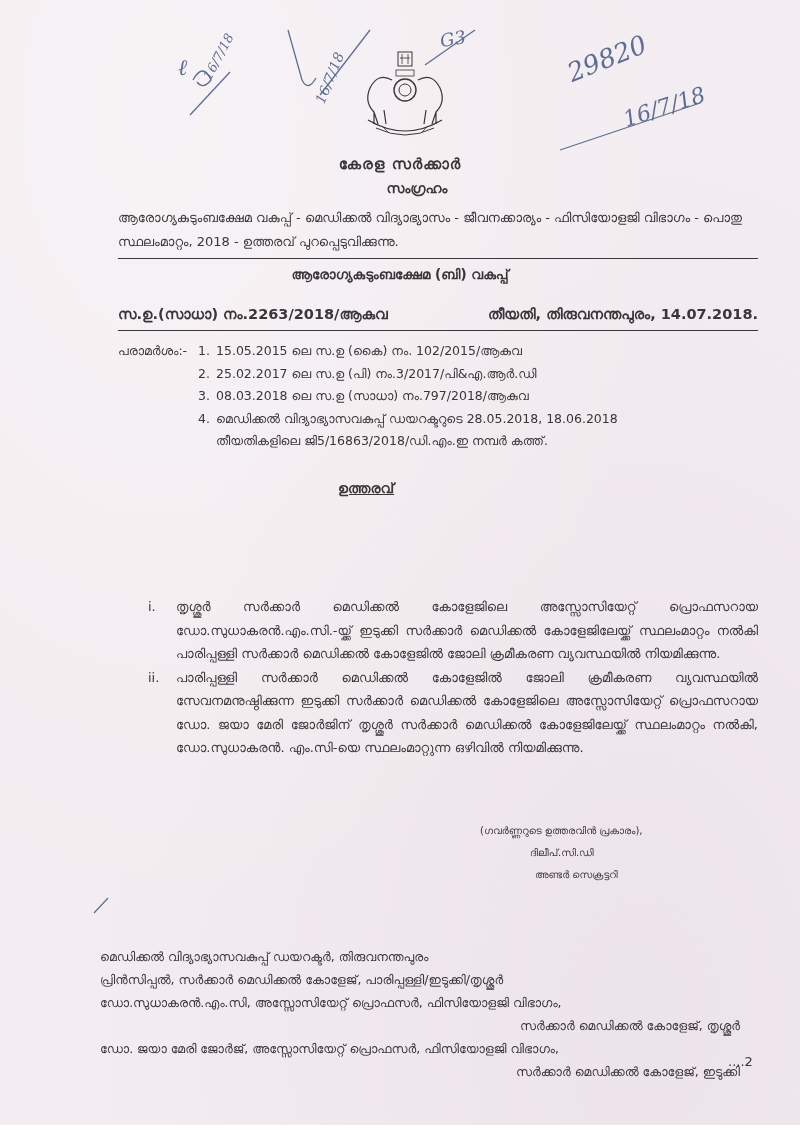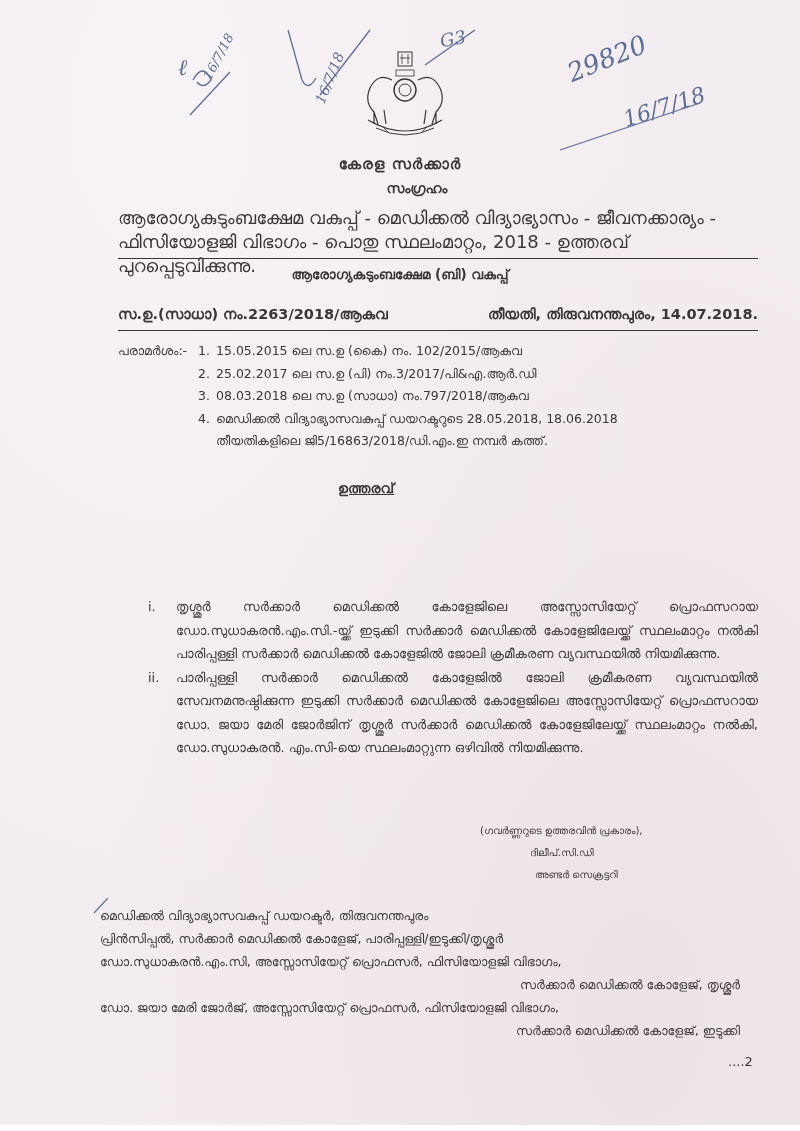--- a/index.html
+++ b/index.html
@@ -17,40 +17,40 @@
       radial-gradient(ellipse at 80% 90%, rgba(200,190,195,0.18), transparent 60%),
       #f3ecf0;
   }
   .edge-bottom { position:absolute; left:0; bottom:0; width:800px; height:6px; background:#ffffff; }
   .abs { position: absolute; }
   .hand { font-family: "DejaVu Serif", serif; color: #5d6e95; font-style: italic; }
   .emblem { left: 362px; top: 50px; width: 86px; height: 92px; }
   .title { left: 0; width: 800px; text-align: center; font-weight: bold; }
   .t1 { top: 155px; font-size: 15px; letter-spacing: 1px; }
   .t2 { top: 180px; font-size: 14px; font-weight: bold; padding-left: 17px; }
-  .subject { left: 118px; top: 206px; width: 640px; font-size: 18px; line-height: 24px; }
+  .subject { left: 118px; top: 206px; width: 640px; font-size: 13px; line-height: 24px; }
   .rule { left: 118px; width: 640px; height: 0; border-top: 1.6px solid #3a3538; }
   .dept { left: 0; width: 800px; text-align: center; top: 266px; font-size: 13.5px; font-weight: bold; }
   .gorow { left: 118px; top: 306px; width: 640px; font-size: 14.5px; font-weight: bold; display:flex; justify-content: space-between; gap: 40px; }
   .refs { left: 118px; top: 340px; font-size: 12.5px; line-height: 22.5px; }
   .refs .lbl { display:inline-block; width: 80px; }
   .refs .row { white-space: nowrap; }
   .refs .num { display:inline-block; width: 18px; }
   .refs .indent { padding-left: 80px; }
   .refs .cont { padding-left: 98px; }
   .order-head { left: 0; width: 732px; text-align: center; top: 480px; font-size: 14px; font-weight: bold; text-decoration: underline; }
   .para { left: 118px; top: 517px; width: 640px; font-size: 13px; line-height: 23px; text-indent: 50px; text-align: justify; }
   .items { left: 148px; top: 595px; width: 610px; font-size: 13px; line-height: 23.5px; }
   .item { position: relative; padding-left: 28px; text-align: justify; margin-bottom: 0; }
   .item .mark { position: absolute; left: 0; top: 0; }
   .sign { left: 480px; top: 820px; font-size: 10px; line-height: 22px; }
   .sign div { white-space: nowrap; }
   .sign .s2 { padding-left: 50px; }
   .sign .s3 { padding-left: 55px; }
-  .copies { left: 100px; top: 904px; width: 660px; font-size: 12.5px; line-height: 23px; }
+  .copies { left: 100px; top: 945px; width: 660px; font-size: 12.5px; line-height: 23px; }
   .copies .r { text-align: right; padding-right: 20px; }
   .pageno { left: 728px; top: 1054px; font-size: 13px; }
 </style>
 </head>
 <body>
 
 <div class="page">
 
   <div class="abs hand" style="left:178px; top:55px; font-size:22px;">ℓ</div>
   <div class="abs hand" style="left:200px; top:75px; font-size:13px; transform: rotate(-62deg); transform-origin: left top;">16/7/18</div>

